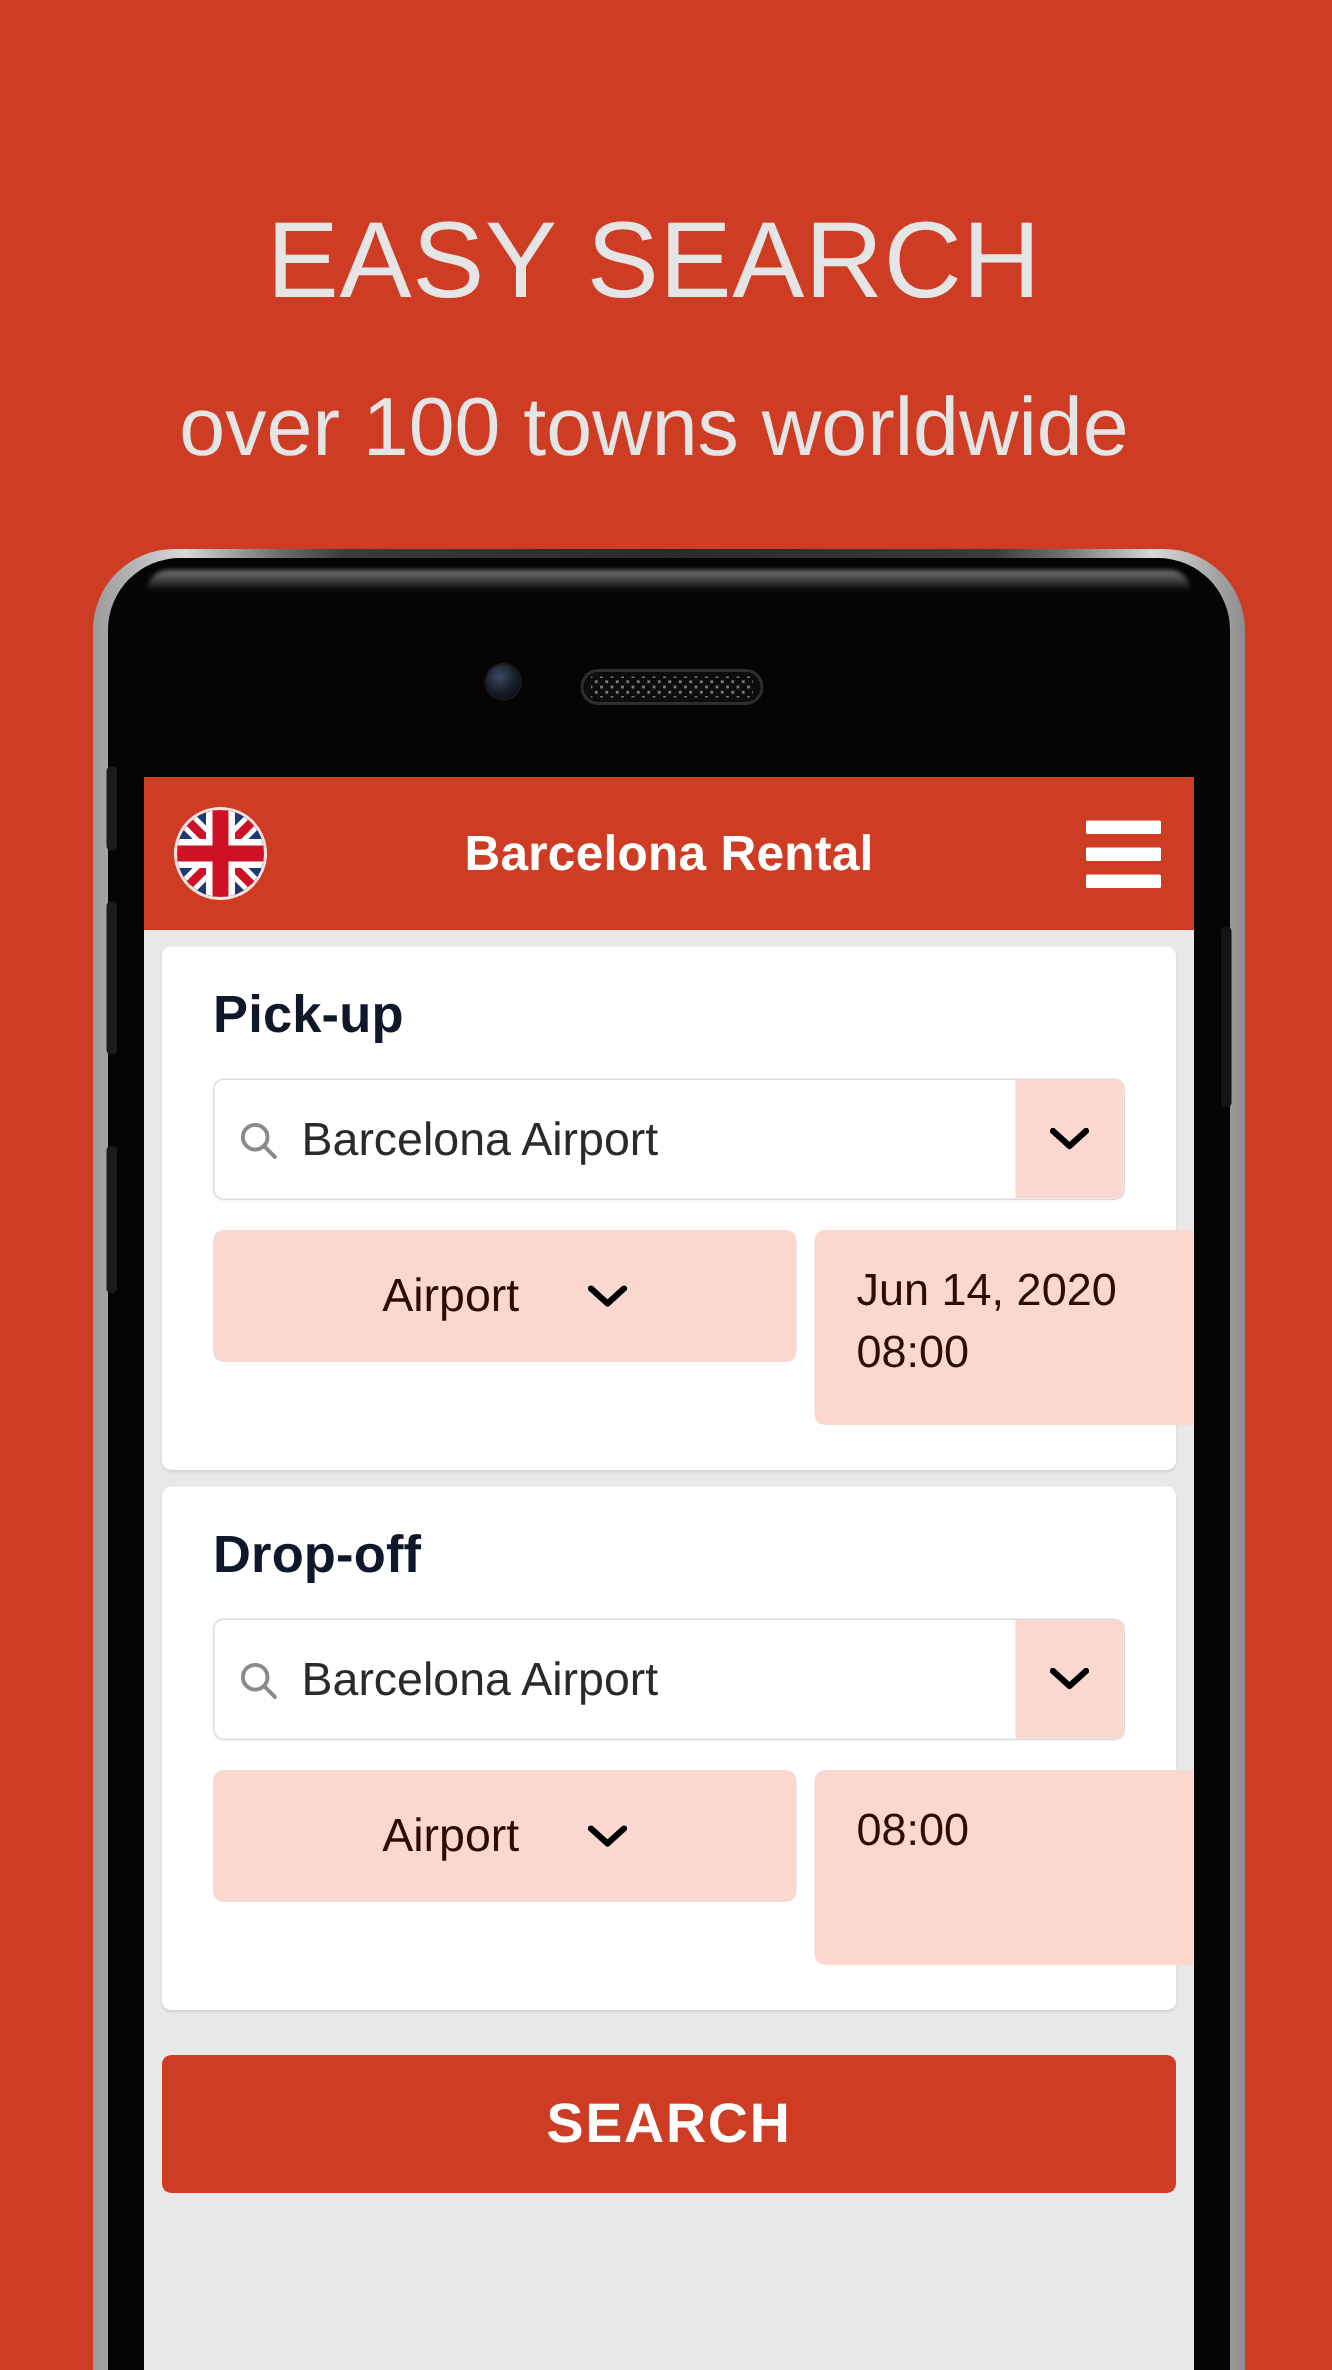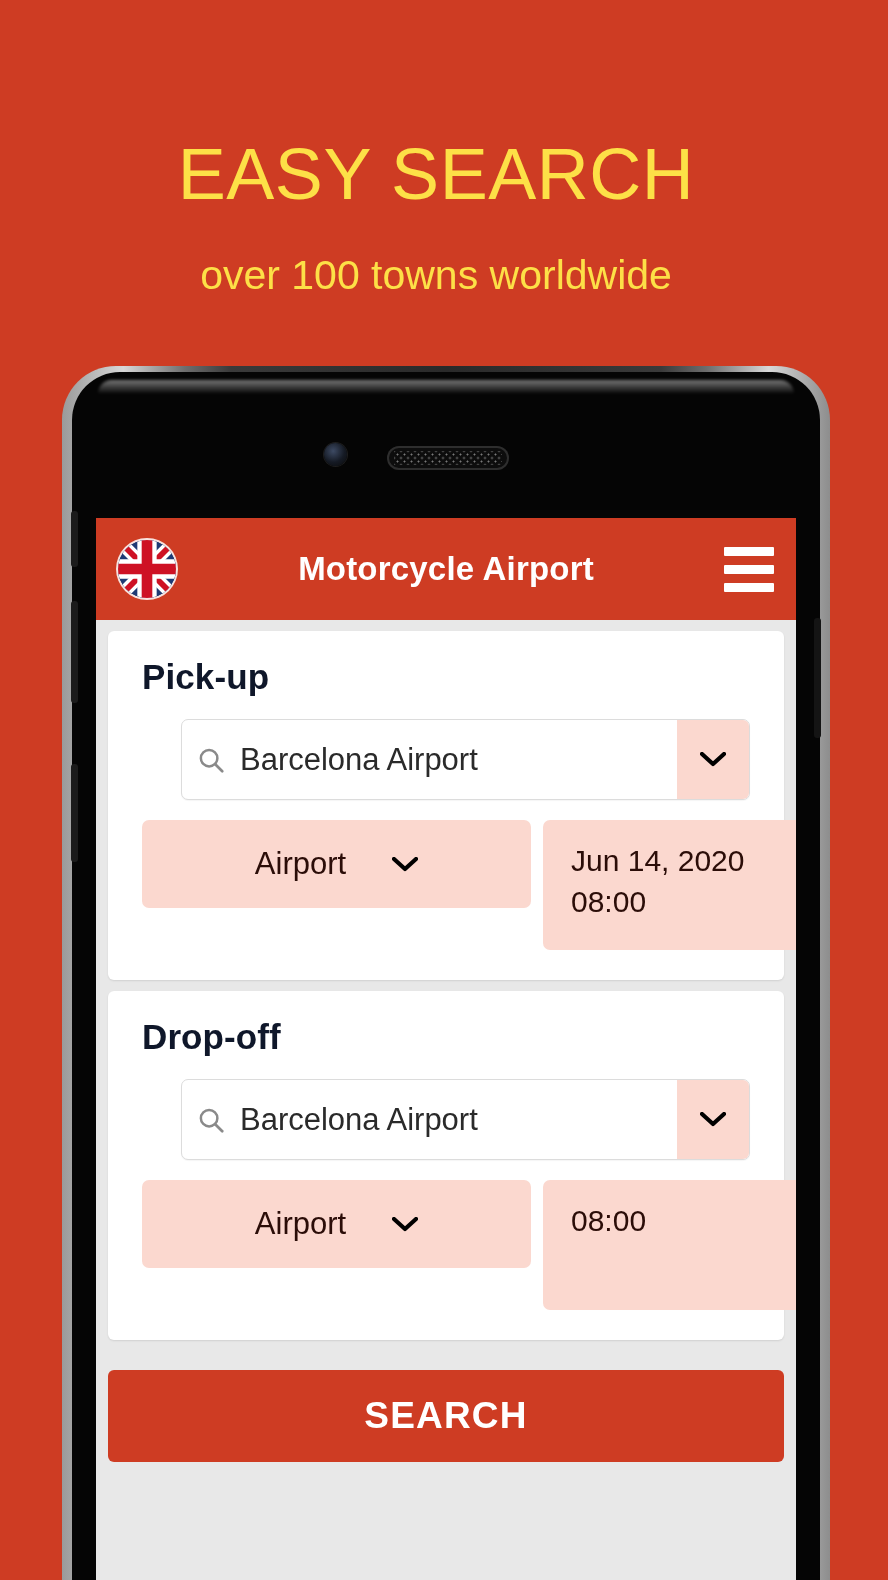--- a/index.html
+++ b/index.html
@@ -14,31 +14,31 @@
     background: #CE3C23;
     font-family: "Liberation Sans", sans-serif;
     position: relative;
   }
 
   
   .promo {
     position: absolute;
     top: 0; left: 0; right: 16px;
     text-align: center;
-    color: #fde047;
+    color: #e5e5e5;
   }
   .promo-title {
     font-size: 72px;
     line-height: 1;
     font-weight: 400;
     letter-spacing: 0.5px;
     padding-top: 138px;
   }
   .promo-sub {
-    font-size: 41px;
+    font-size: 55px;
     font-weight: 400;
     padding-top: 42px;
     letter-spacing: 0px;
   }
 
   
   .phone {
     position: absolute;
     left: 62px;
     top: 366px;
@@ -197,21 +197,20 @@
   
   .searchfield {
     height: 81px;
     border: 1px solid #DCDCDC;
     border-radius: 7px;
     background: #FFFFFF;
     display: flex;
     align-items: center;
     overflow: hidden;
     box-shadow: 0 1px 1px rgba(0,0,0,.04);
-    margin-left: 39px;
   }
   .search-icon {
     width: 58px;
     display: flex;
     align-items: center;
     justify-content: center;
     flex: 0 0 auto;
   }
   .search-icon svg { display: block; }
   .search-value {
@@ -315,21 +314,21 @@
       <div class="appbar">
         <div class="flag">
           <svg viewBox="0 0 60 60" xmlns="http://www.w3.org/2000/svg" aria-hidden="true">
             <rect width="60" height="60" fill="#1E3A74"></rect>
             <path d="M0,0 L60,60 M60,0 L0,60" stroke="#FFFFFF" stroke-width="13"></path>
             <path d="M0,0 L60,60 M60,0 L0,60" stroke="#CE1124" stroke-width="6"></path>
             <path d="M30,0 L30,60 M0,30 L60,30" stroke="#FFFFFF" stroke-width="20"></path>
             <path d="M30,0 L30,60 M0,30 L60,30" stroke="#CE1124" stroke-width="11"></path>
           </svg>
         </div>
-        <div class="appbar-title">Motorcycle Airport</div>
+        <div class="appbar-title">Barcelona Rental</div>
         <div class="hamburger">
           <i></i>
           <i></i>
           <i></i>
         </div>
       </div>
 
       <div class="app-body">
 
         <div class="card">

